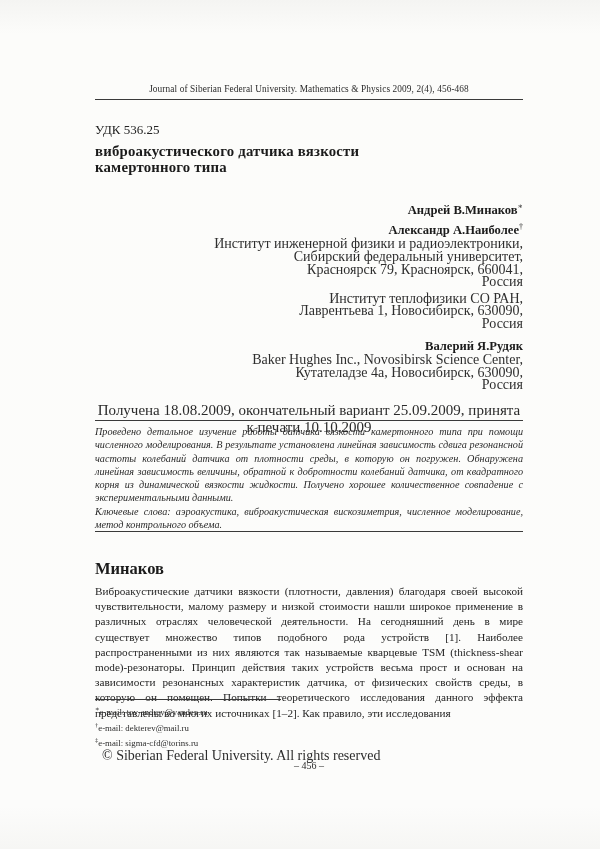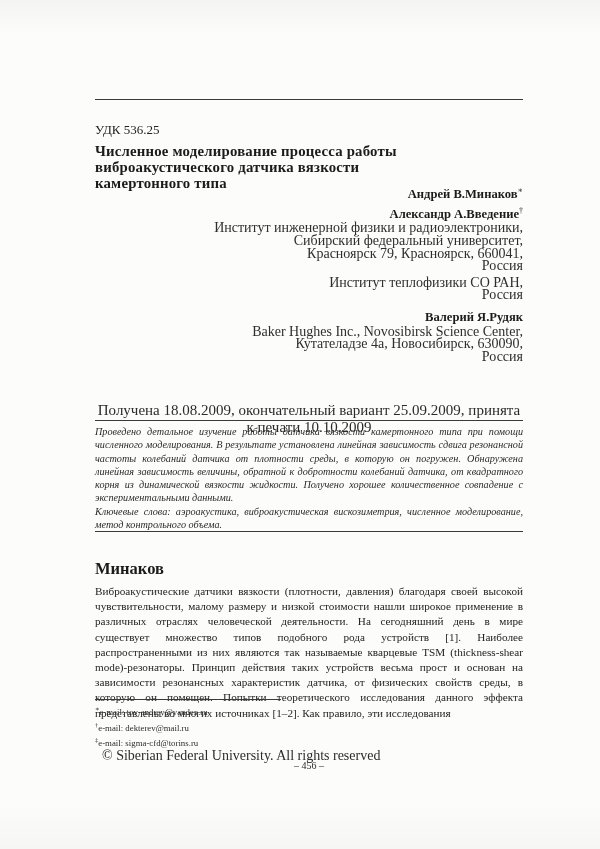--- a/index.html
+++ b/index.html
@@ -43,21 +43,21 @@
     margin: 0;
     font-size: 14.8px;
     font-weight: bold;
     line-height: 15.8px;
     letter-spacing: 0.2px;
     color: #1b1b1b;
   }
   .title .tl { display: block; }
 
   .authors {
-    top: 183px;
+    top: 199px;
     text-align: right;
   }
   .author-group { margin-bottom: 4px; }
   .author-name {
     font-size: 12.6px;
     font-weight: bold;
     line-height: 16.5px;
     color: #1b1b1b;
   }
   .author-name sup { font-size: 8px; font-weight: normal; }
@@ -128,43 +128,44 @@
     text-align: center;
     font-size: 10px;
     color: #2b2b2b;
   }
 </style>
 </head>
 <body>
 
 <div class="page">
 
+  <div class="running-head content-x">Journal of Siberian Federal University. Mathematics &amp; Physics 2009, 2(4), 456-468</div>
   <div class="head-rule content-x"></div>
 
   <div class="udc content-x">УДК 536.25</div>
 
   <h1 class="title content-x">
-    <span class="tl">Численное моделирование процесса работы</span>
     <span class="tl">виброакустического датчика вязкости</span>
     <span class="tl">камертонного типа</span>
   </h1>
 
   <div class="authors content-x">
 
     <div class="author-group">
       <div class="author-name"><span>Андрей В.Минаков</span><sup>∗</sup></div>
-      <div class="author-name"><span>Александр А.Введение</span><sup>†</sup></div>
+      <div class="author-name"><span>Александр А.Наиболее</span><sup>†</sup></div>
       <div class="affil-line">Институт инженерной физики и радиоэлектроники,</div>
       <div class="affil-line">Сибирский федеральный университет,</div>
       <div class="affil-line">Красноярск 79, Красноярск, 660041,</div>
       <div class="affil-line">Россия</div>
     </div>
 
     <div class="author-group">
       <div class="affil-line">Институт теплофизики СО РАН,</div>
+      <div class="affil-line">Лаврентьева 1, Новосибирск, 630090,</div>
       <div class="affil-line">Россия</div>
     </div>
 
     <div class="author-group">
       <div class="author-name"><span>Валерий Я.Рудяк</span><sup></sup></div>
       <div class="affil-line">Baker Hughes Inc., Novosibirsk Science Center,</div>
       <div class="affil-line">Кутателадзе 4а, Новосибирск, 630090,</div>
       <div class="affil-line">Россия</div>
     </div>
 

